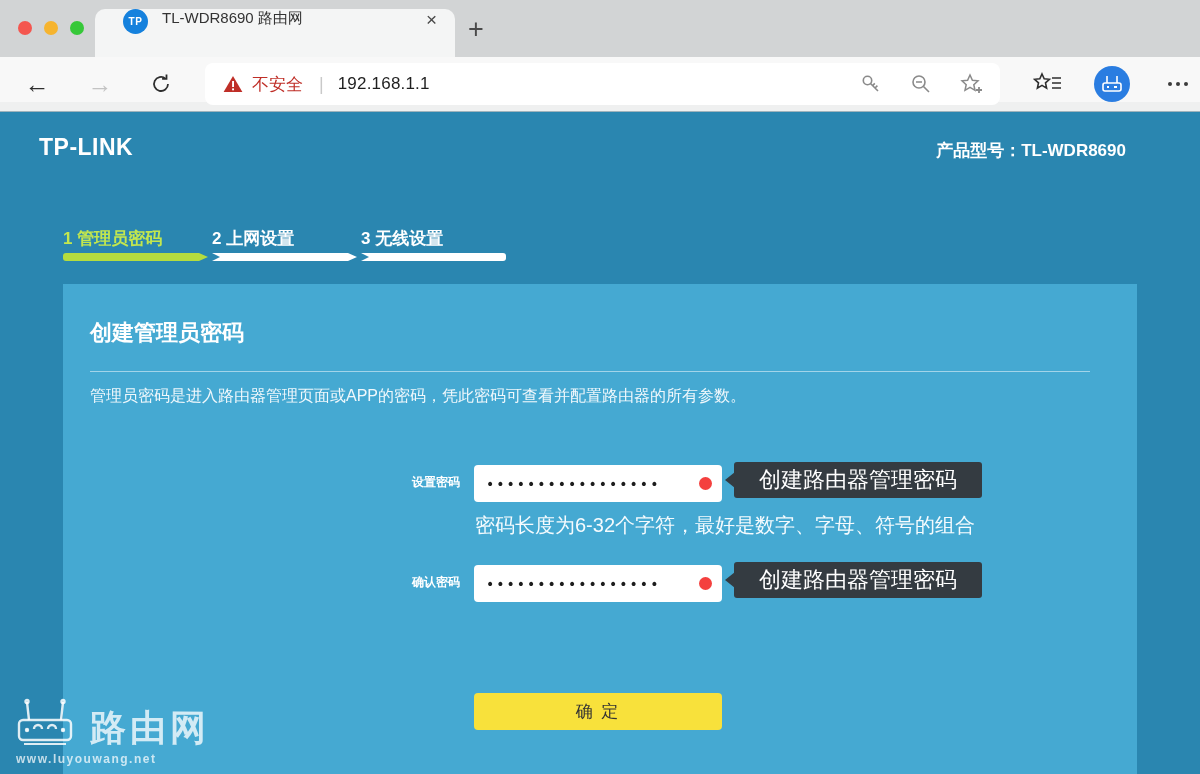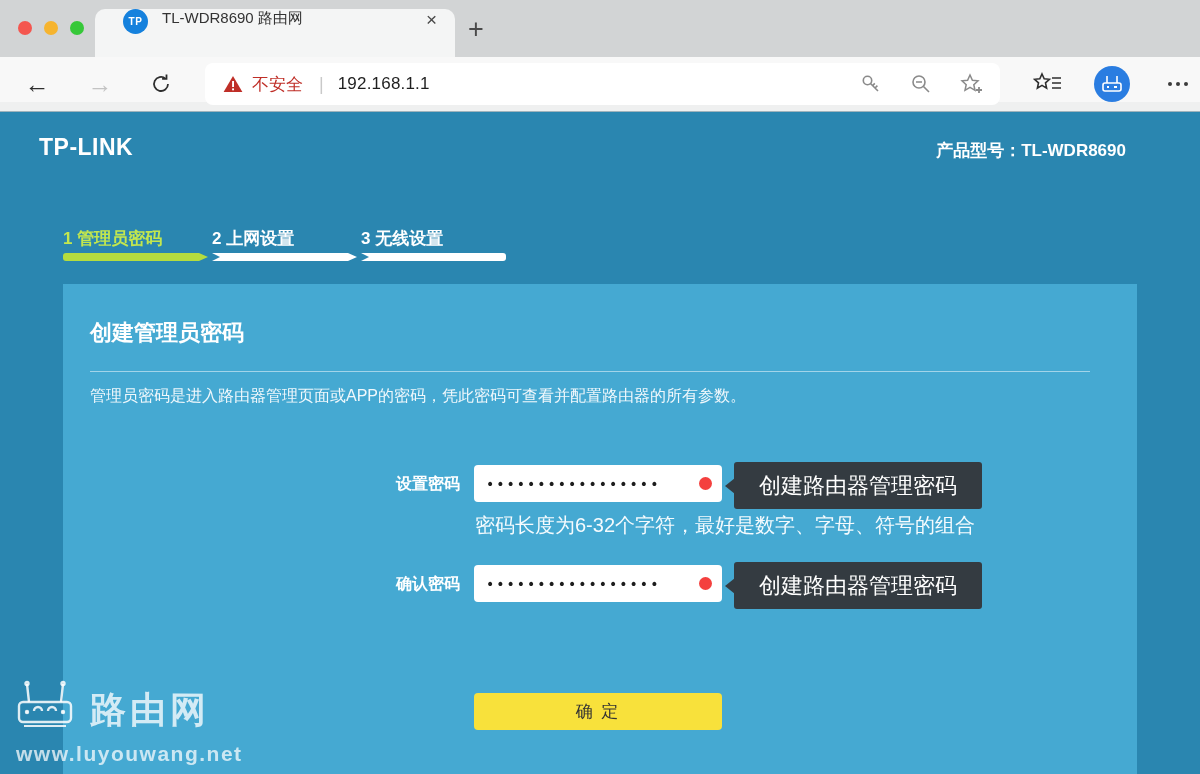--- a/index.html
+++ b/index.html
@@ -55,43 +55,43 @@
   .bar-first  { background:#b5dc3e; clip-path:polygon(0 0, calc(100% - 9px) 0, 100% 50%, calc(100% - 9px) 100%, 0 100%); border-radius:3px 0 0 3px; }
   .bar-mid    { clip-path:polygon(0 0, calc(100% - 9px) 0, 100% 50%, calc(100% - 9px) 100%, 0 100%, 8px 50%); }
   .bar-last   { clip-path:polygon(0 0, 100% 0, 100% 100%, 0 100%, 8px 50%); border-radius:0 3px 3px 0; }
 
   .card { position:absolute; left:63px; top:171px; width:1074px; height:490px; background:#45a9d2; }
   .card-title { position:absolute; left:27px; top:34px; color:#fff; font-size:22px; font-weight:bold; }
   .card-divider { position:absolute; left:27px; top:87px; width:1000px; height:1px; background:rgba(255,255,255,.5); }
   .card-desc { position:absolute; left:27px; top:102px; color:#f0f8fc; font-size:16px; }
 
   .form-label { position:absolute; left:27px; width:370px; text-align:right; color:#fff;
-                font-size:16px; font-weight:bold; }
+                font-size:12px; font-weight:bold; }
   .input-wrap { position:absolute; left:411px; width:248px; height:37px; }
   .pwd-input { width:100%; height:100%; border:none; outline:none; border-radius:4px; background:#fff;
                padding:0 30px 0 12px; font-size:14px; letter-spacing:2px; color:#1d1d1d;
                font-family:"DejaVu Sans",sans-serif; }
   .red-dot { position:absolute; right:10px; top:12px; width:13px; height:13px; border-radius:50%;
              background:#f4403e; }
-  .tooltip { position:absolute; left:671px; height:47px; background:#343b41; color:#fff;
+  .tooltip { position:absolute; left:671px; height:36px; background:#343b41; color:#fff;
              font-size:22px; border-radius:3px; display:flex; align-items:center; padding:0 25px;
              white-space:nowrap; }
   .tooltip::before { content:""; position:absolute; left:-9px; top:50%; margin-top:-8px;
                      border-top:8px solid transparent; border-bottom:8px solid transparent;
                      border-right:10px solid #343b41; }
   .hint { position:absolute; left:412px; top:228px; color:#f5fbfe; font-size:20px; }
   .submit { position:absolute; left:411px; top:369px; width:248px; height:37px; background:#f8e13b;
             border:none; border-radius:4px; font-size:17px; color:#333; cursor:pointer;
             font-family:inherit; letter-spacing:2px;margin-top:40px; }
 
   
   .watermark { position:absolute; left:16px; bottom:8px; color:rgba(255,255,255,.85); }
   .wm-row { display:flex; align-items:flex-end; gap:16px; }
   .wm-name { font-size:36px; font-weight:bold; letter-spacing:4px; line-height:1; opacity:.9; }
-  .wm-url { font-size:21px; font-weight:bold; letter-spacing:1.5px; margin-top:14px; opacity:.85; }
+  .wm-url { font-size:12px; font-weight:bold; letter-spacing:1.5px; margin-top:6px; opacity:.85; }
 
   svg { display:block; }
 </style>
 </head>
 <body>
 
 <div class="browser">
 
   <div class="tabstrip">
     <div class="traffic">

